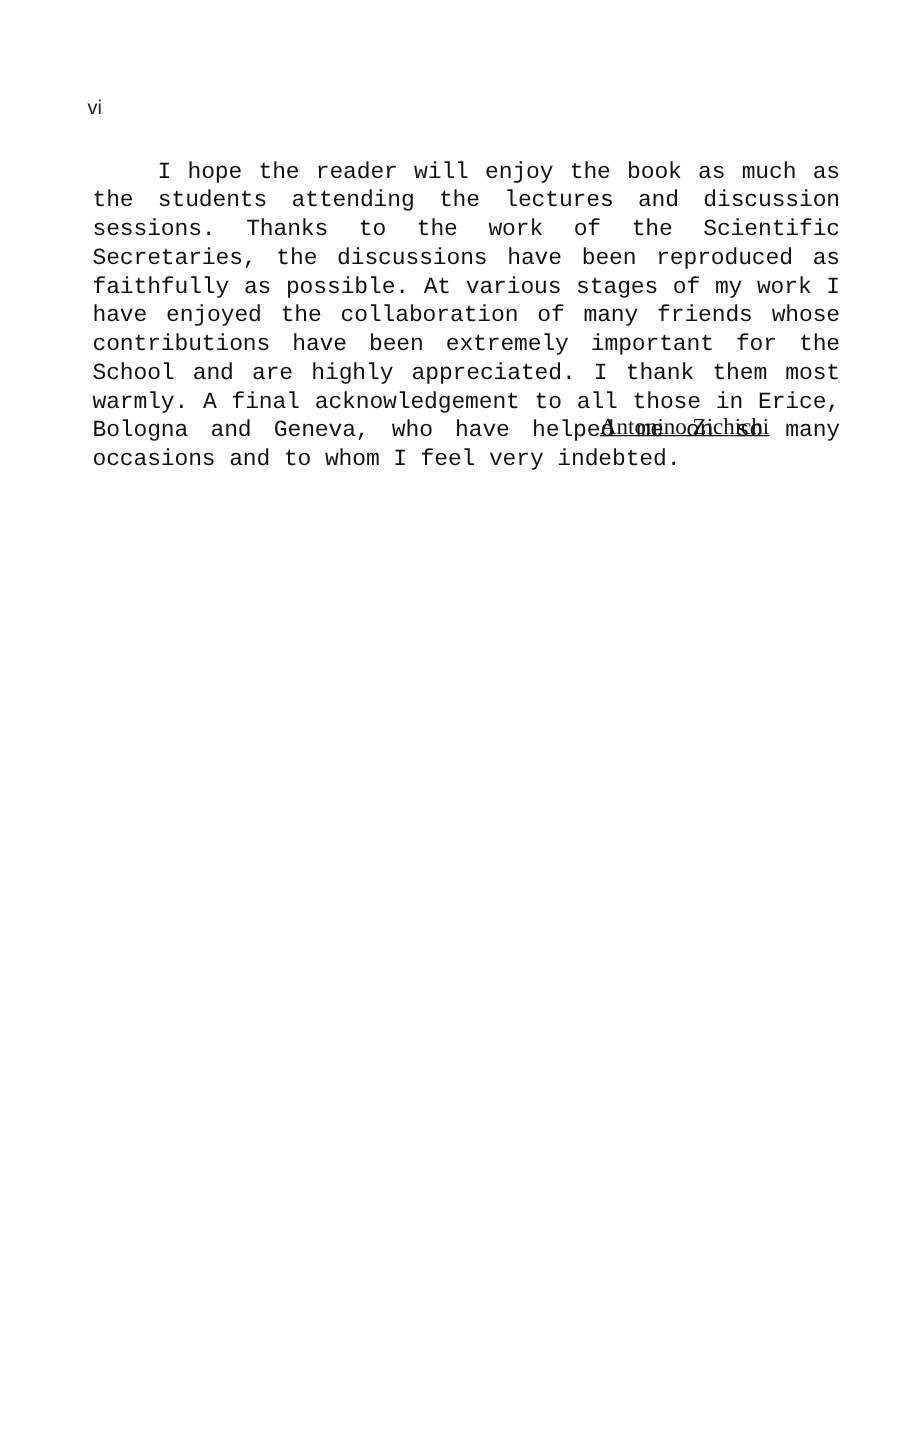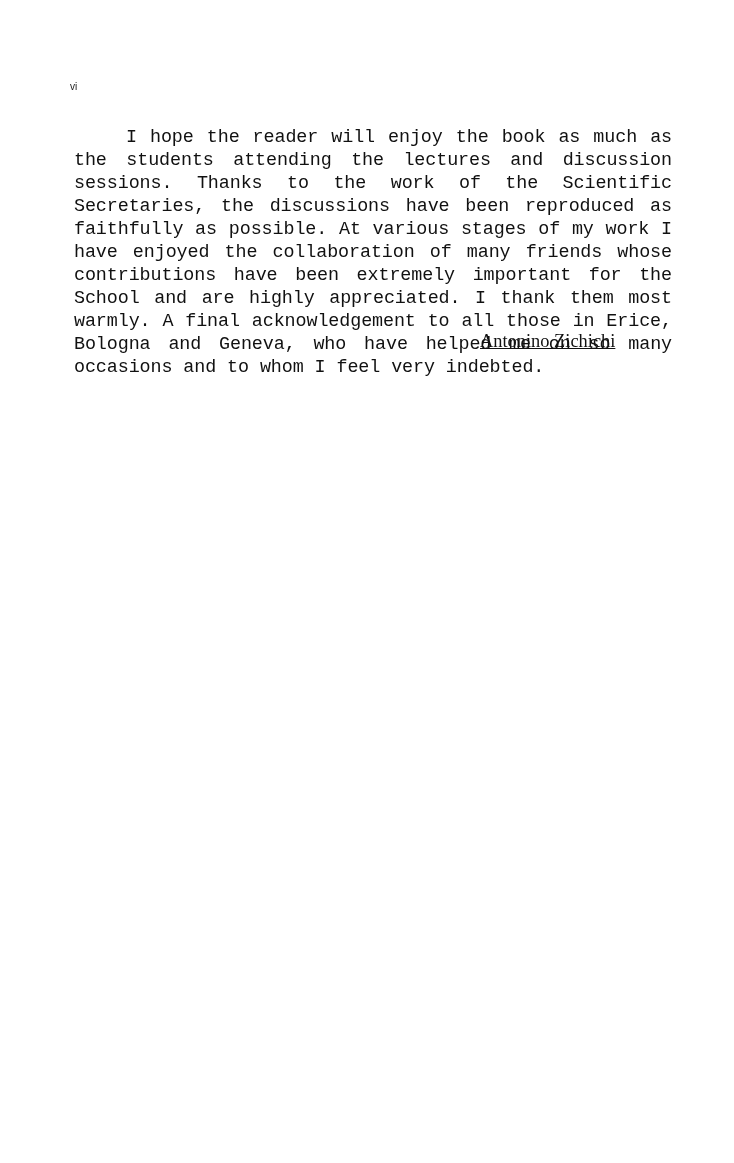--- a/index.html
+++ b/index.html
@@ -13,21 +13,21 @@
       position: relative;
       overflow: hidden;
       color: #111111;
       font-family: "Liberation Serif", "DejaVu Serif", serif;
     }
     .page-number {
       position: absolute;
       left: 70px;
       top: 80px;
       font-family: "Liberation Sans", "DejaVu Sans", sans-serif;
-      font-size: 10px;
+      font-size: 16px;
       line-height: 14px;
       color: #222;
     }
     .body-text {
       position: absolute;
       left: 70px;
       top: 122px;
       width: 598px;
       margin: 4px;
       font-size: 18.4px;

